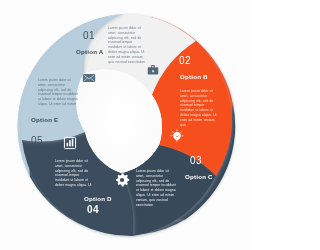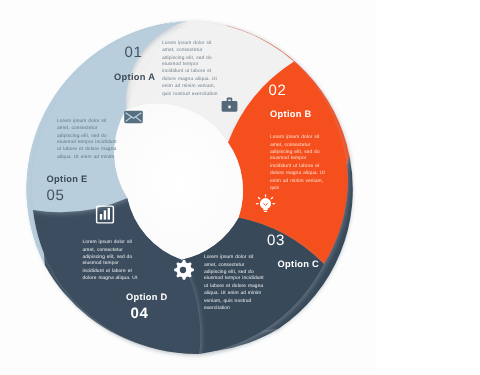--- a/index.html
+++ b/index.html
@@ -216,25 +216,25 @@
   </svg>
 
   <div class="lbl num dark" style="left:83px;top:31px;">01</div>
   <div class="lbl opt darker" style="left:76px;top:49px;">Option A</div>
   <div class="body-text bodydark" style="left:108px;top:26px;width:38px;text-align:left;">Lorem ipsum dolor sit amet, consectetur adipiscing elit, sed do eiusmod tempor incididunt ut labore et dolore magna aliqua. Ut enim ad minim veniam, quis nostrud exercitation</div>
 
   <div class="lbl num white" style="left:179px;top:56px;">02</div>
   <div class="lbl opt white" style="left:180px;top:74px;">Option B</div>
   <div class="body-text bodyorange" style="left:180px;top:89px;width:37px;text-align:left;">Lorem ipsum dolor sit amet, consectetur adipiscing elit, sed do eiusmod tempor incididunt ut labore et dolore magna aliqua. Ut enim ad minim veniam, quis</div>
 
-  <div class="lbl num white" style="left:178px;top:156px;">03</div>
+  <div class="lbl num white" style="left:190px;top:156px;">03</div>
   <div class="lbl opt white" style="left:185px;top:174px;">Option C</div>
   <div class="body-text bodywhite" style="left:136px;top:169px;width:40px;text-align:left;">Lorem ipsum dolor sit amet, consectetur adipiscing elit, sed do eiusmod tempor incididunt ut labore et dolore magna aliqua. Ut enim ad minim veniam, quis nostrud exercitation</div>
 
   <div class="lbl opt white" style="left:84px;top:196px;">Option D</div>
   <div class="lbl num white" style="left:87px;top:205px;font-weight:bold;">04</div>
   <div class="body-text bodywhite" style="left:55px;top:159px;width:38px;text-align:left;">Lorem ipsum dolor sit amet, consectetur adipiscing elit, sed do eiusmod tempor incididunt ut labore et dolore magna aliqua. Ut</div>
 
   <div class="lbl opt darker" style="left:31px;top:117px;">Option E</div>
-  <div class="lbl num dark" style="left:31px;top:126px;">05</div>
+  <div class="lbl num dark" style="left:31px;top:136px;">05</div>
   <div class="body-text" style="left:38px;top:78px;width:40px;color:#5d7483;text-align:left;">Lorem ipsum dolor sit amet, consectetur adipiscing elit, sed do eiusmod tempor incididunt ut labore et dolore magna aliqua. Ut enim ad minim</div>
 
 </div>
 
 </body></html>

